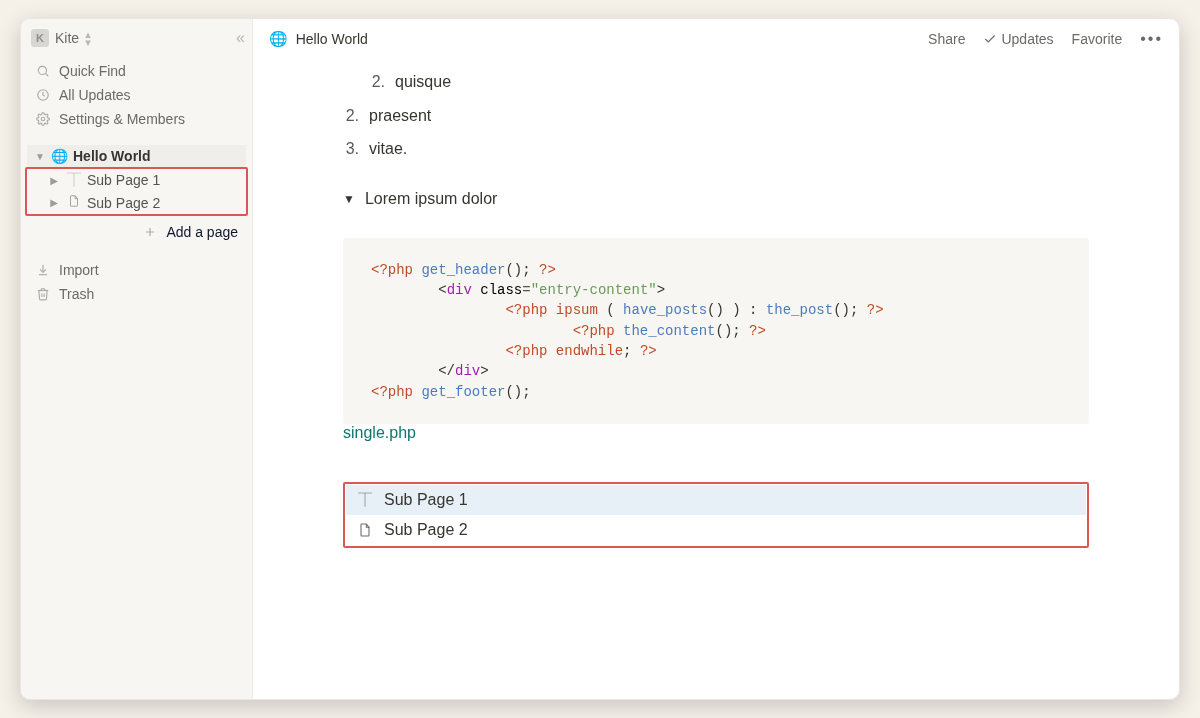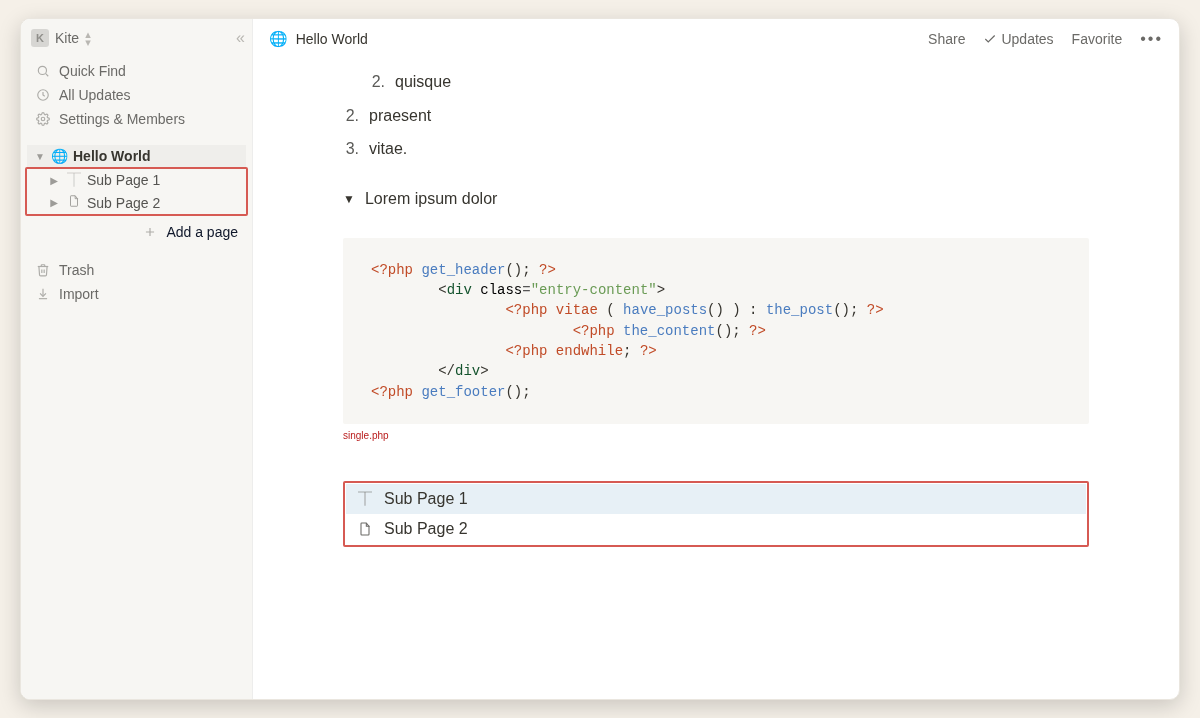--- a/index.html
+++ b/index.html
@@ -174,25 +174,24 @@
     background: #f7f6f3;
     padding: 22px 28px;
     border-radius: 2px;
     font-family: SFMono-Regular, Consolas, "Liberation Mono", Menlo, monospace;
     font-size: 14px;
     line-height: 1.45;
     color: #37352f;
     white-space: pre;
   }
   .code-caption {
-    margin-top: 6px;
-    font-size: 10px;
-    color: #b91c1c;
-  }
-  .tok-tag    { color: #14532d; }
+    font-size: 16px;
+    color: #0f766e;
+  }
+  .tok-tag    { color: #a21caf; }
   .tok-php    { color: #c14b27; }
   .tok-fn     { color: #4a7cbf; }
   .tok-attr   { color: #000000; }
   .tok-str    { color: #6a9b55; }
   .tok-kw     { color: #c14b27; }
   .tok-eq     { color: #555; }
 
   .subpages {
     margin-top: 40px;
     border: 2px solid #d65a53;
@@ -304,38 +303,38 @@
         <span>Add a page</span>
       </div>
     </div>
 
     <div class="sb-divider"></div>
 
     <div class="sb-section">
       <div class="sb-item">
         <span class="sb-icon">
           <svg viewBox="0 0 24 24" fill="none" stroke="currentColor" stroke-width="2">
+              <path d="M12 3v12"></path>
+              <polyline points="7 11 12 16 17 11"></polyline>
+              <path d="M5 20h14"></path>
+            </svg>
+        </span>
+        <span>Import</span>
+      </div>
+      <div class="sb-item">
+        <span class="sb-icon">
+          <svg viewBox="0 0 24 24" fill="none" stroke="currentColor" stroke-width="2">
               <polyline points="3 6 5 6 21 6"></polyline>
               <path d="M19 6l-1 14a2 2 0 0 1-2 2H8a2 2 0 0 1-2-2L5 6"></path>
               <path d="M10 11v6"></path>
               <path d="M14 11v6"></path>
               <path d="M9 6V4a1 1 0 0 1 1-1h4a1 1 0 0 1 1 1v2"></path>
             </svg>
         </span>
         <span>Trash</span>
-      </div>
-      <div class="sb-item">
-        <span class="sb-icon">
-          <svg viewBox="0 0 24 24" fill="none" stroke="currentColor" stroke-width="2">
-              <path d="M12 3v12"></path>
-              <polyline points="7 11 12 16 17 11"></polyline>
-              <path d="M5 20h14"></path>
-            </svg>
-        </span>
-        <span>Import</span>
       </div>
     </div>
   </aside>
 
   <main class="main">
     <div class="topbar">
       <div class="breadcrumb">
         <span class="emoji globe">🌐</span>
         <span>Hello World</span>
       </div>
@@ -371,21 +370,21 @@
 
       <div class="toggle-block">
         <div class="toggle-head">
           <span class="tri">▼</span>
           <span>Lorem ipsum dolor</span>
         </div>
       </div>
 
       <div class="code-block"><span class="tok-php">&lt;?php</span> <span class="tok-fn">get_header</span>(); <span class="tok-php">?&gt;</span>
         &lt;<span class="tok-tag">div</span> <span class="tok-attr">class</span><span class="tok-eq">=</span><span class="tok-str">"<span>entry-content</span>"</span>&gt;
-                <span class="tok-php">&lt;?php</span> <span class="tok-kw">vitae</span> ( <span class="tok-fn">have_posts</span>() ) : <span class="tok-fn">the_post</span>(); <span class="tok-php">?&gt;</span>
+                <span class="tok-php">&lt;?php</span> <span class="tok-kw">ipsum</span> ( <span class="tok-fn">have_posts</span>() ) : <span class="tok-fn">the_post</span>(); <span class="tok-php">?&gt;</span>
                         <span class="tok-php">&lt;?php</span> <span class="tok-fn">the_content</span>(); <span class="tok-php">?&gt;</span>
                 <span class="tok-php">&lt;?php</span> <span class="tok-kw">endwhile</span>; <span class="tok-php">?&gt;</span>
         &lt;/<span class="tok-tag">div</span>&gt;
 <span class="tok-php">&lt;?php</span> <span class="tok-fn">get_footer</span>();</div>
       <div class="code-caption">single.php</div>
 
       <div class="subpages">
         <div class="sub-row first">
           <span class="sp-icon underscore-icon">⏉</span>
           <span>Sub Page 1</span>

